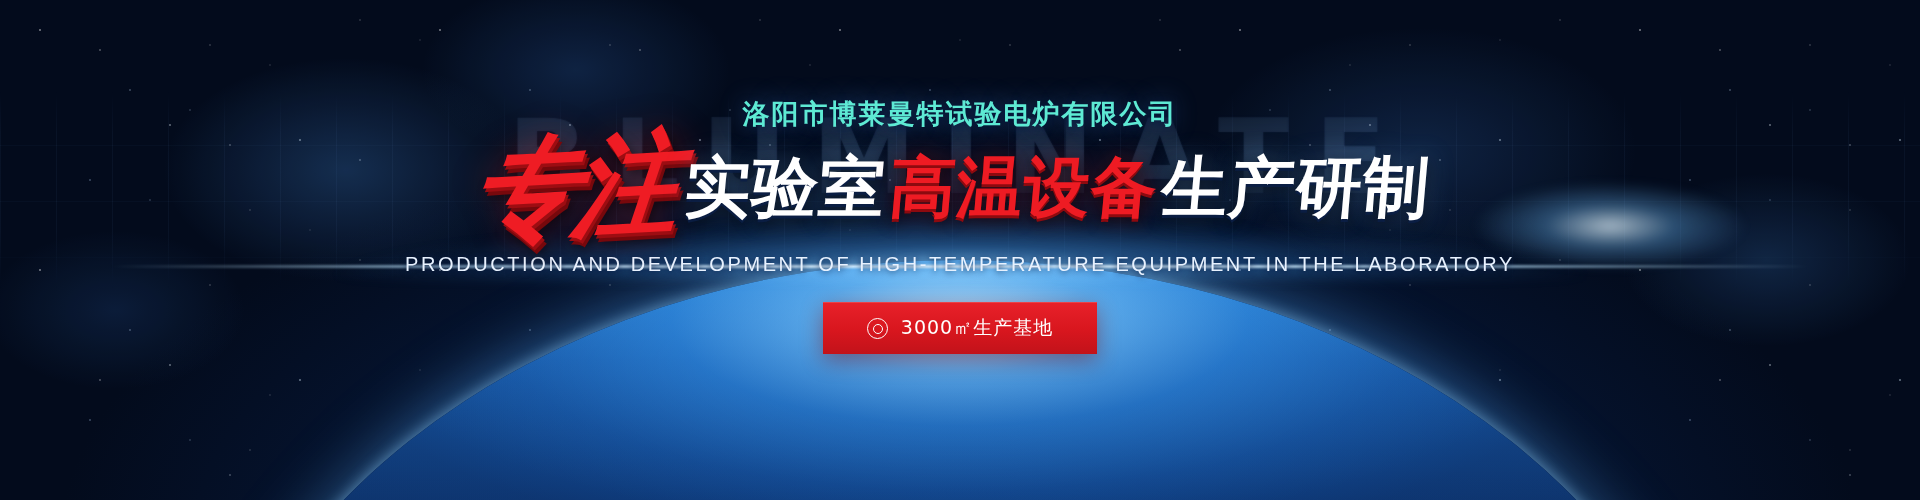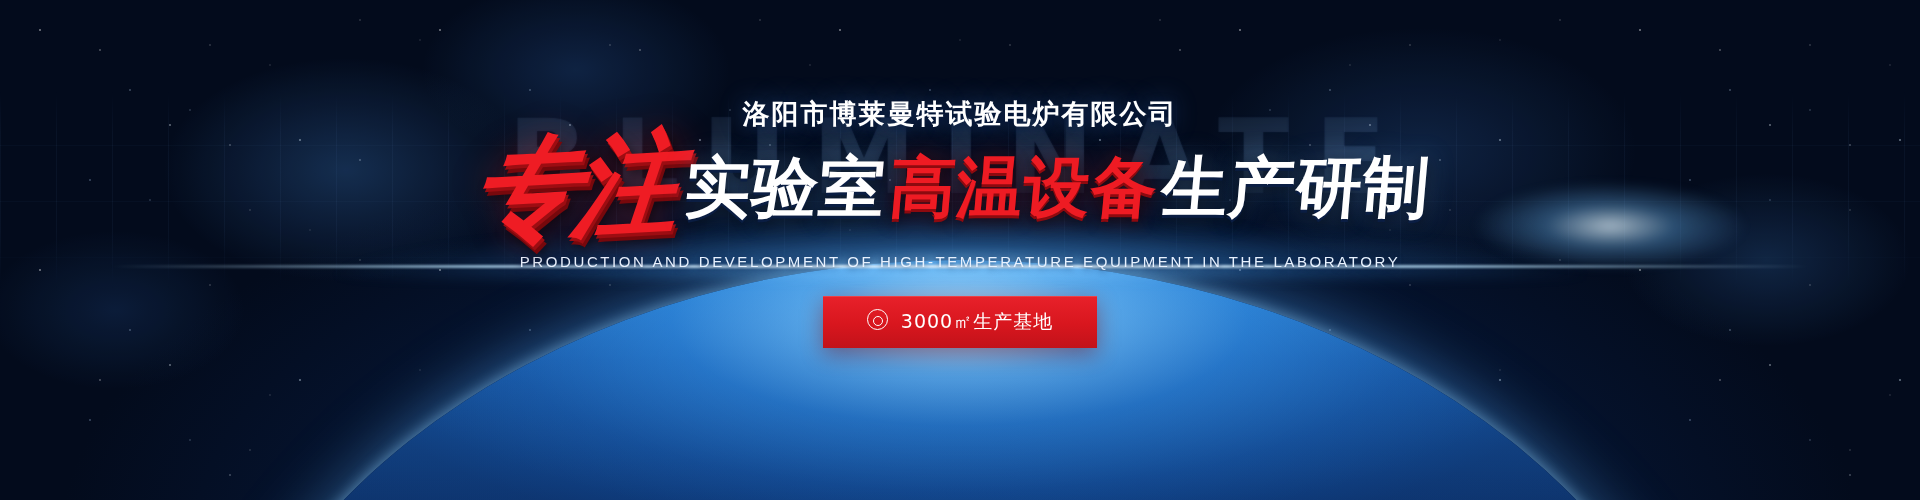--- a/index.html
+++ b/index.html
@@ -119,21 +119,21 @@
   .content{
     position:absolute;inset:0;
     display:flex;flex-direction:column;align-items:center;
   }
 
   .company-name{
     margin-top:96px;
     font-family:"DejaVu Sans","Liberation Sans",sans-serif;
     font-size:27px;font-weight:700;
     letter-spacing:2px;
-    color:#ffffff;
+    color:#5eead4;
     text-shadow:0 2px 10px rgba(0,20,60,0.9), 0 0 26px rgba(90,160,250,0.45);
     white-space:nowrap;
   }
 
   .headline{
     margin-top:10px;
     display:flex;align-items:center;justify-content:center;
     white-space:nowrap;
     line-height:1;
   }
@@ -175,38 +175,38 @@
     margin:0 4px;
     text-shadow:
       0 3px 0 #8d0a0f,
       0 5px 14px rgba(0,0,0,0.6),
       0 0 26px rgba(255,40,40,0.3);
   }
 
   .subtitle-en{
     margin-top:19px;
     font-family:"Liberation Sans","DejaVu Sans",sans-serif;
-    font-size:15px;font-weight:400;
+    font-size:20px;font-weight:400;
     letter-spacing:2.6px;
     color:#e8f2ff;
     text-shadow:0 1px 6px rgba(0,20,60,0.9);
     white-space:nowrap;
   }
 
   .badge{
     margin-top:26px;
     height:52px;
     display:flex;align-items:center;
     padding:0 44px;
     gap:36px;
     background:linear-gradient(180deg,#e8212a 0%,#d8161e 55%,#c2121a 100%);
     box-shadow:0 6px 22px rgba(120,0,10,0.45), inset 0 1px 0 rgba(255,255,255,0.15);
   }
   .badge-item{
-    display:flex;align-items:flex-start;gap:13px;
+    display:flex;align-items:center;gap:13px;
     color:#ffffff;
     font-family:"DejaVu Sans","Liberation Sans",sans-serif;
     font-size:19px;font-weight:400;
     letter-spacing:1px;
     white-space:nowrap;
   }
   .badge-ring{
     display:inline-block;
     width:19px;height:19px;border-radius:50%;
     border:1.8px solid #ffffff;

